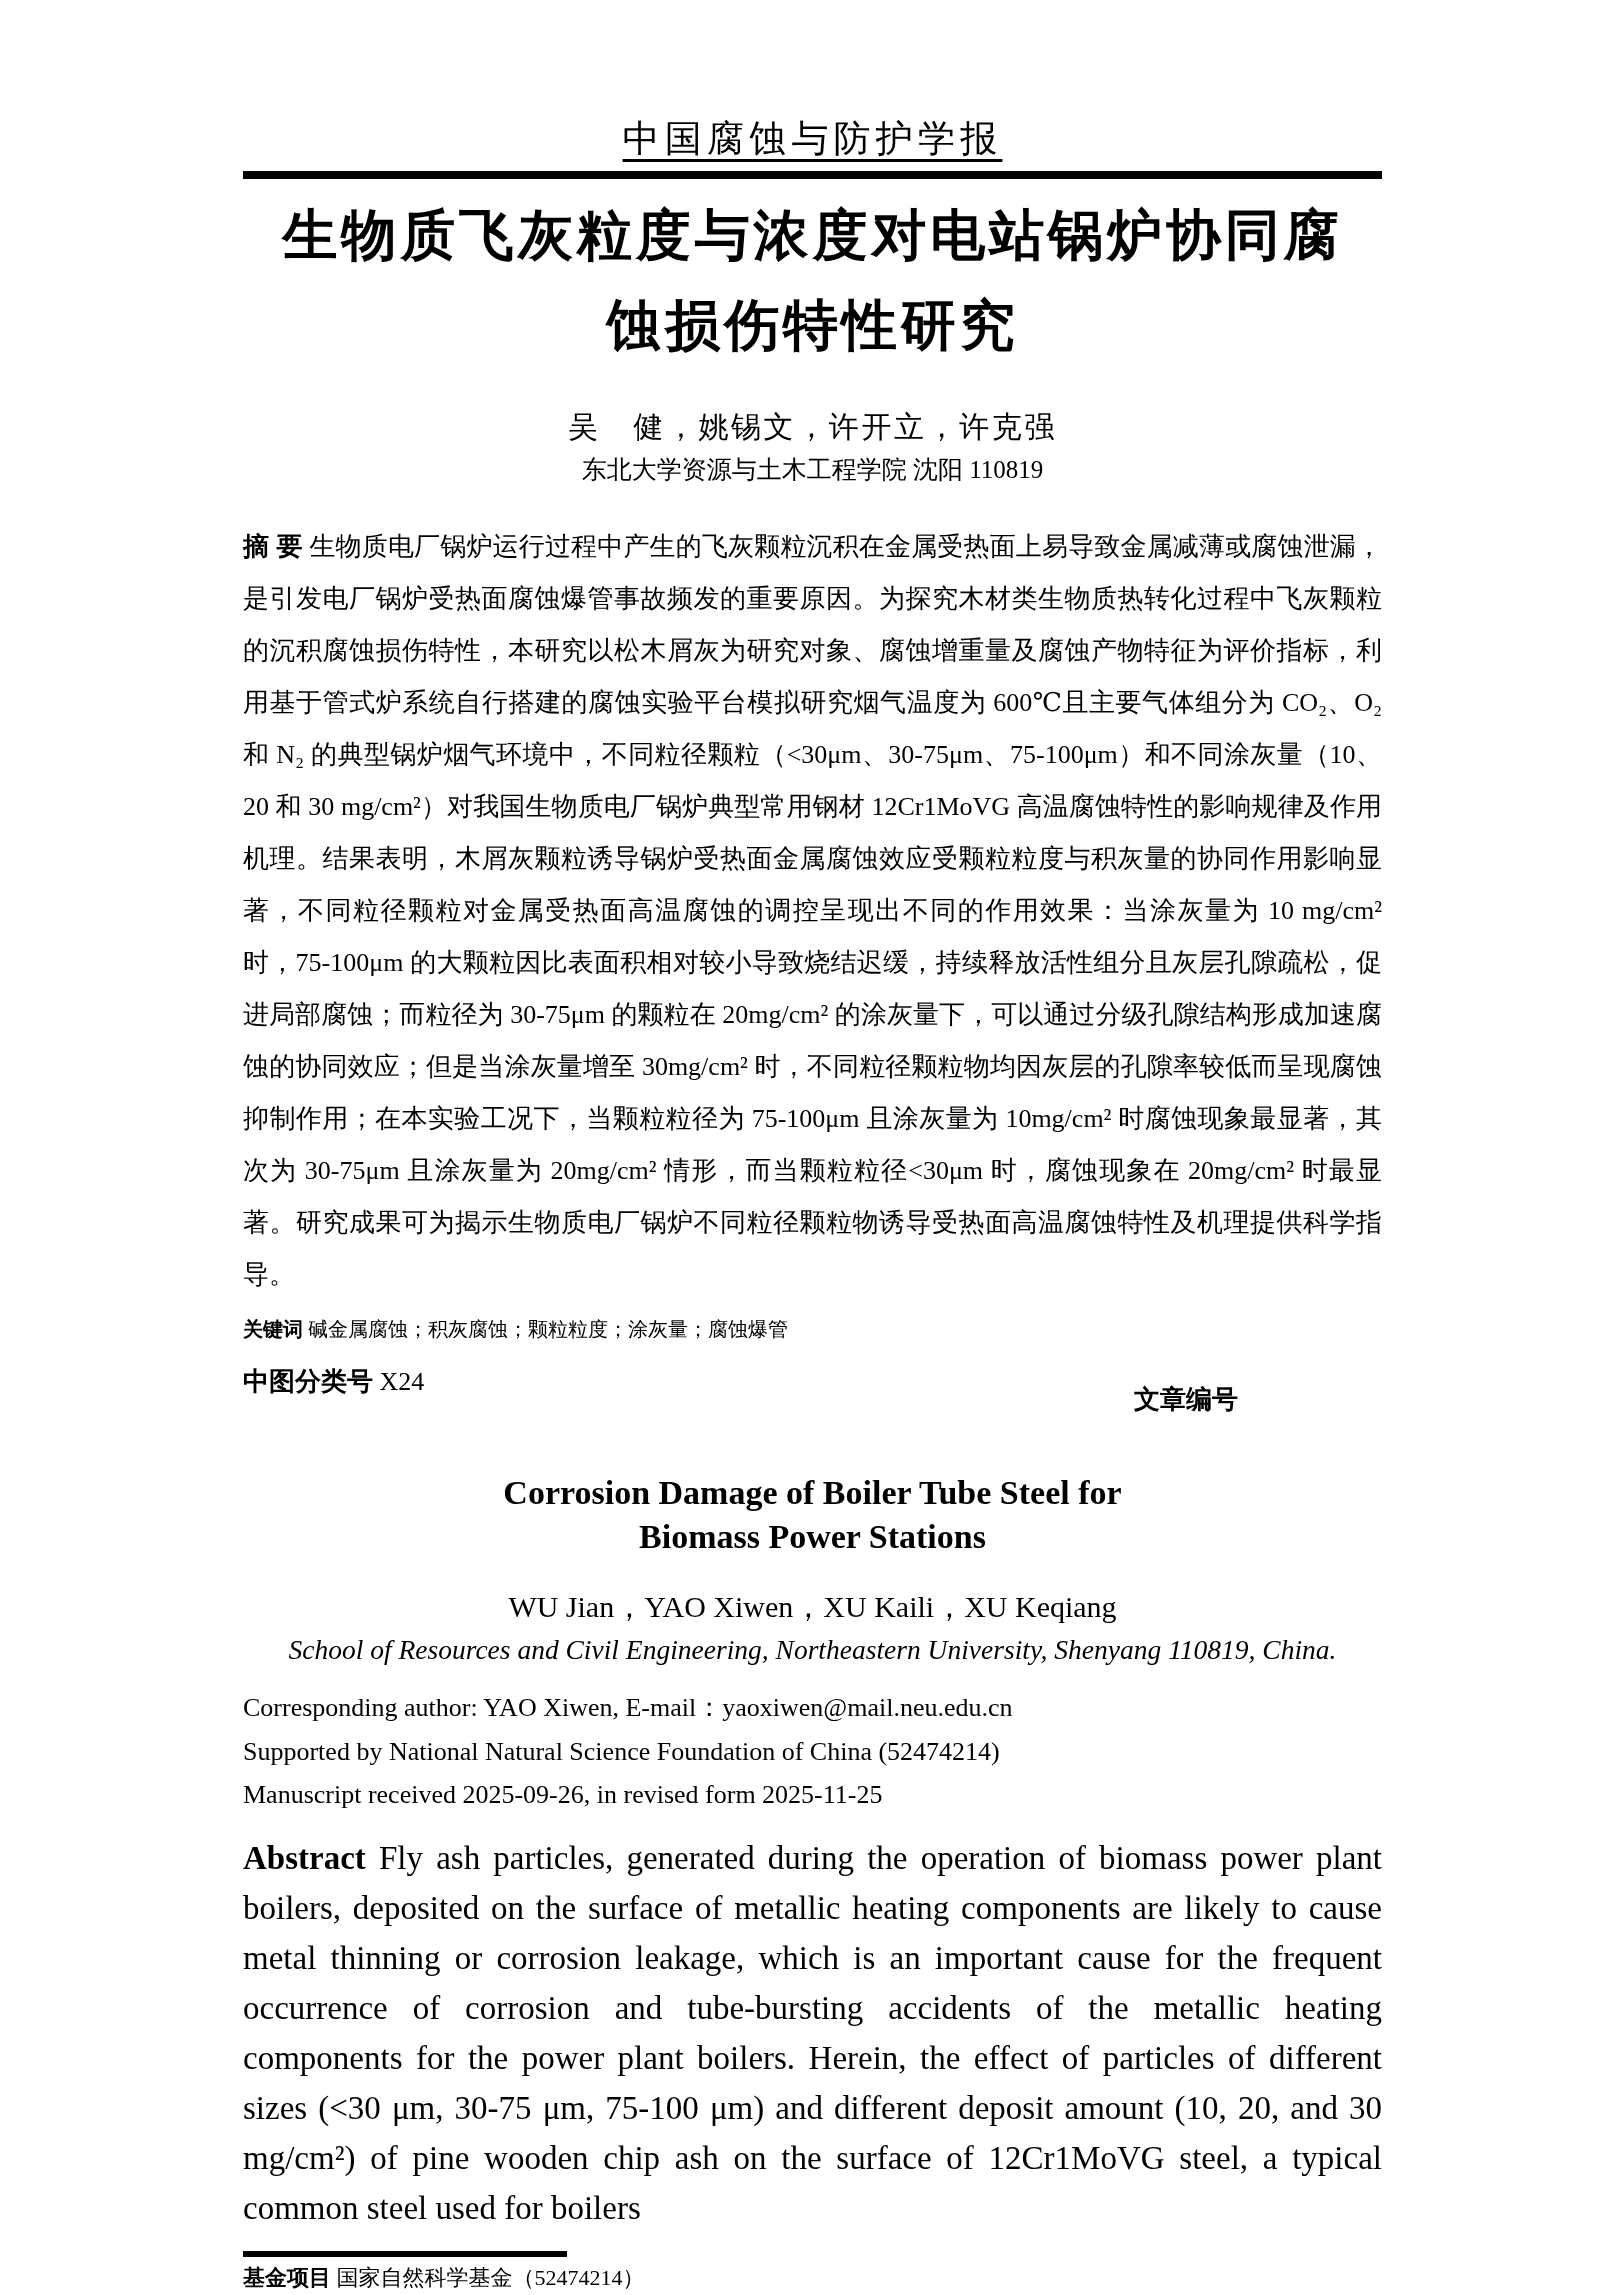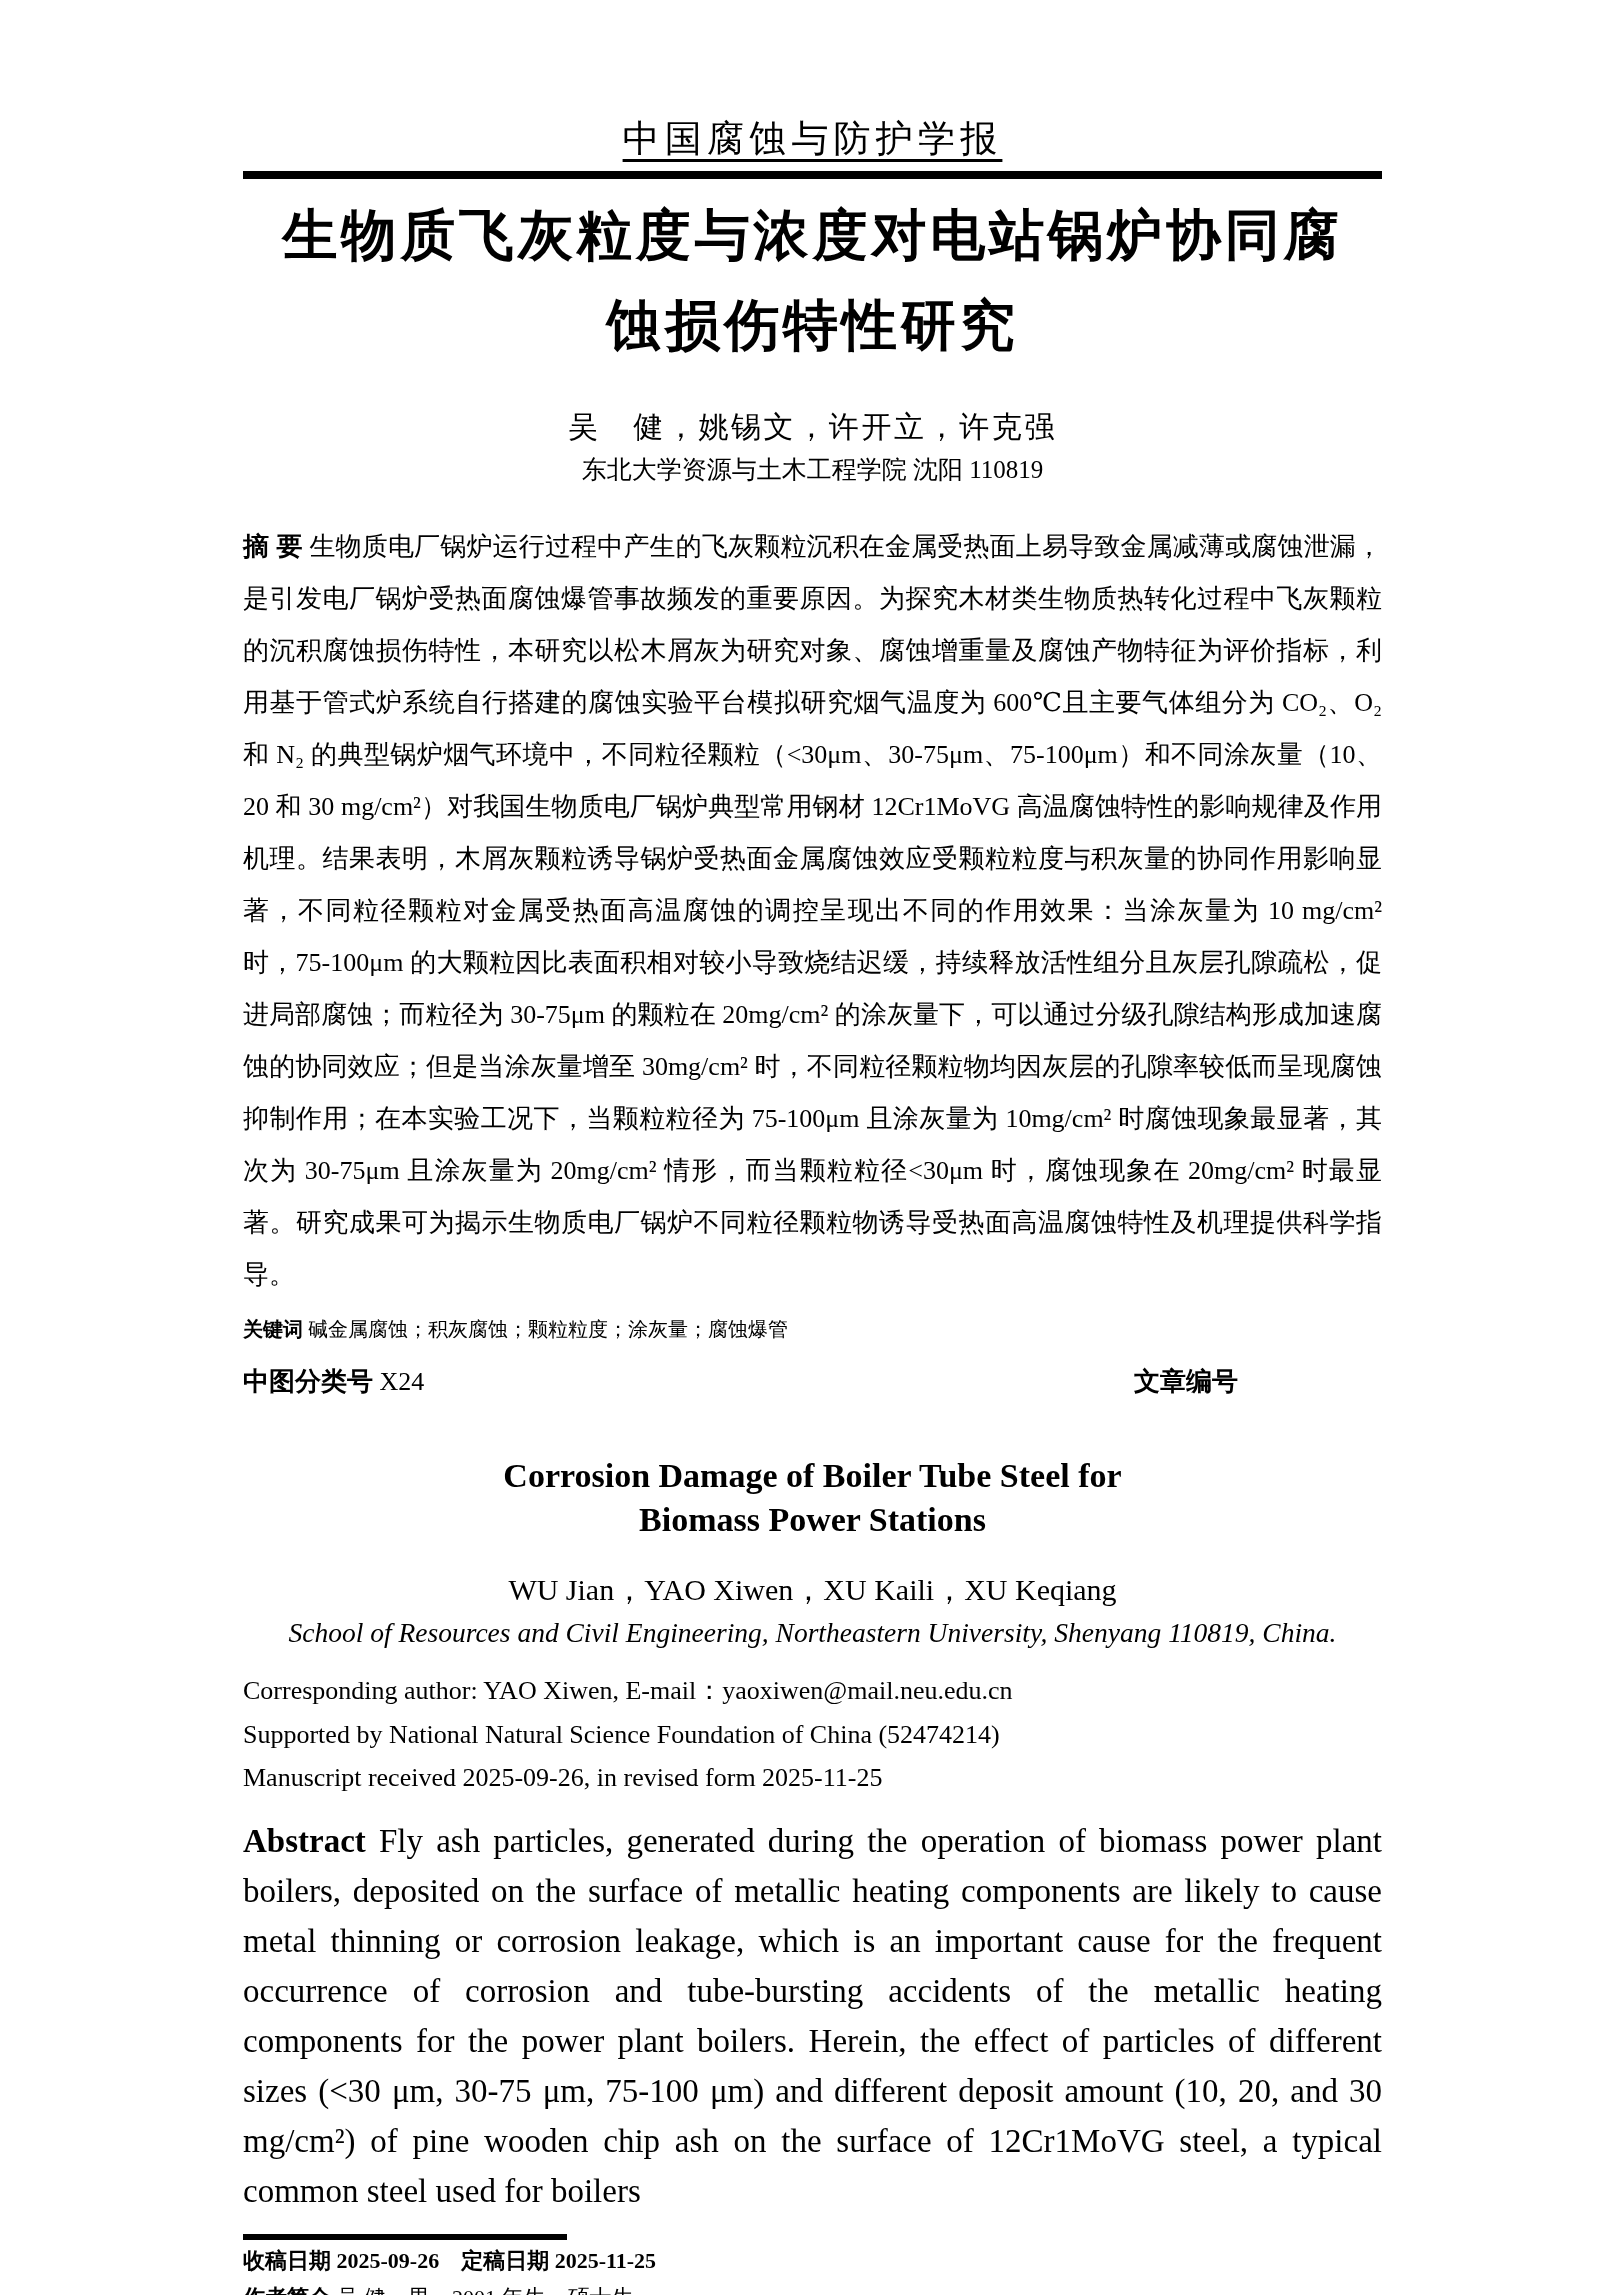--- a/index.html
+++ b/index.html
@@ -31,20 +31,21 @@
   .cn-affiliation { margin-top: 9.2px; text-align: center; font-size: 25px; line-height: 31px; }
 
   .cn-abstract { margin: 35px 0 0 0; font-size: 26px; line-height: 52px; text-align: justify; }
   .cn-keywords { margin: 2.6px 0 0 0; font-size: 20px; line-height: 52px; }
   .clc-row { font-size: 26px; line-height: 52px; display: flex; }
   .article-id { margin-left: auto; margin-right: 144px; }
 
   .lab {
     font-family: "Liberation Sans", "DejaVu Sans", sans-serif;
     font-weight: bold;
+    margin-top: 18px;
   }
   .bold { font-weight: bold; }
 
   .en-title { margin-top: 46px; text-align: center; font-weight: bold; font-size: 34px; line-height: 44px; }
   .en-authors { margin-top: 29px; text-align: center; font-size: 30px; line-height: 37px; }
   .en-affiliation { margin-top: 7.9px; text-align: center; font-style: italic; font-size: 27.5px; line-height: 34px; }
   .en-meta { margin-top: 26px; font-size: 26px; }
   .en-meta > div { line-height: 29px; margin-bottom: 14.4px; }
   .en-abstract { margin: 23.6px 0 0 0; font-size: 33px; line-height: 50px; text-align: justify; }
 
@@ -94,19 +95,20 @@
   <div class="en-meta">
     <div>Corresponding author: YAO Xiwen, E-mail：yaoxiwen@mail.neu.edu.cn</div>
     <div>Supported by National Natural Science Foundation of China (52474214)</div>
     <div>Manuscript received 2025-09-26, in revised form 2025-11-25</div>
   </div>
 
   <p class="en-abstract"><span class="bold">Abstract</span> <span>Fly ash particles, generated during the operation of biomass power plant boilers, deposited on the surface of metallic heating components are likely to cause metal thinning or corrosion leakage, which is an important cause for the frequent occurrence of corrosion and tube-bursting accidents of the metallic heating components for the power plant boilers. Herein, the effect of particles of different sizes (&lt;30 μm, 30-75 μm, 75-100 μm) and different deposit amount (10, 20, and 30 mg/cm²) of pine wooden chip ash on the surface of 12Cr1MoVG steel, a typical common steel used for boilers</span></p>
 
   <div class="footnote">
     <div class="footnote-rule"></div>
+    <div class="fn-line"><span class="lab">基金项目</span> <span>国家自然科学基金（52474214）</span></div>
     <div class="fn-line"><span class="lab">收稿日期</span> <span class="bold">2025-09-26</span><span class="fn-gap"></span><span class="lab">定稿日期</span> <span class="bold">2025-11-25</span></div>
     <div class="fn-line"><span class="lab">作者简介</span> <span>吴 健，男，2001 年生，硕士生</span></div>
 
   </div>
 
 </div>
 
 
 </body></html>

